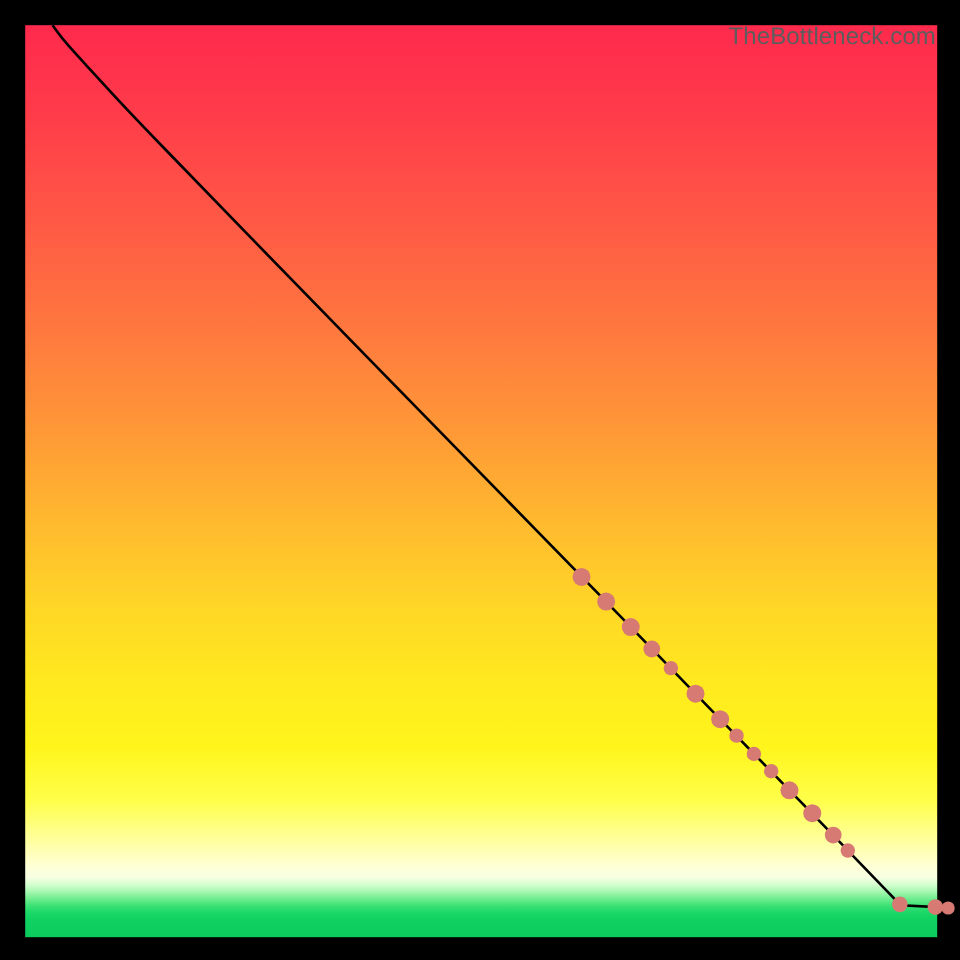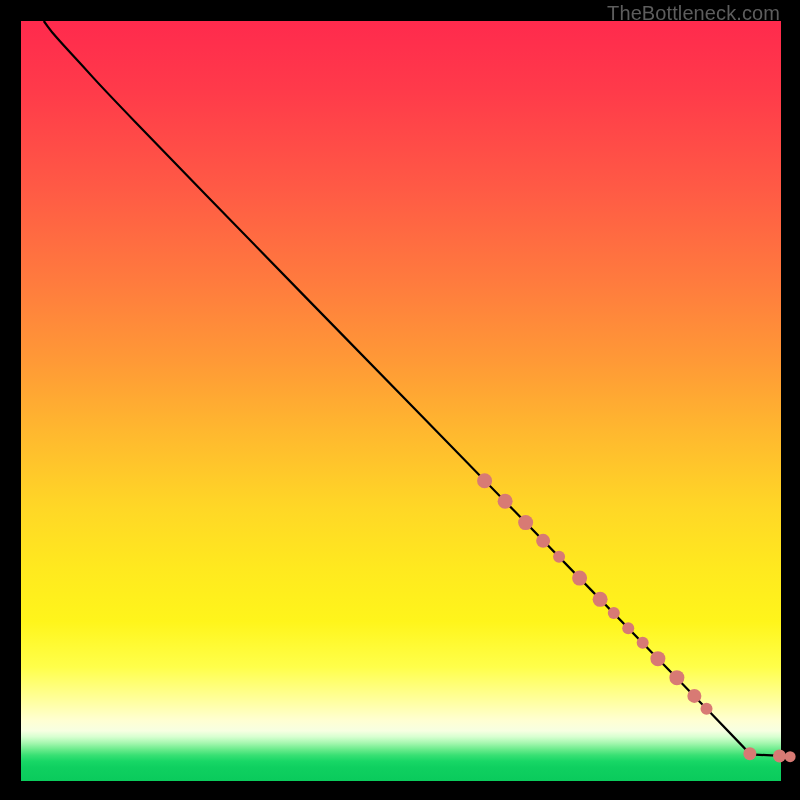--- a/index.html
+++ b/index.html
@@ -42,21 +42,21 @@
       #a6f7b0 95.0%,
       #6eec8e 95.8%,
       #39e074 96.6%,
       #18d766 97.4%,
       #0fd060 98.2%,
       #0acb5c 100%
     );
   }
   .watermark {
     position: absolute;
-    top: 2px;
+    top: 20px;
     right: 20px;
     color: #5d5d5d;
     font-size: 20px;
     font-weight: 500;
     letter-spacing: 0.1px;
     user-select: none;
   }
   svg.overlay {
     position: absolute;
     left: 0;

